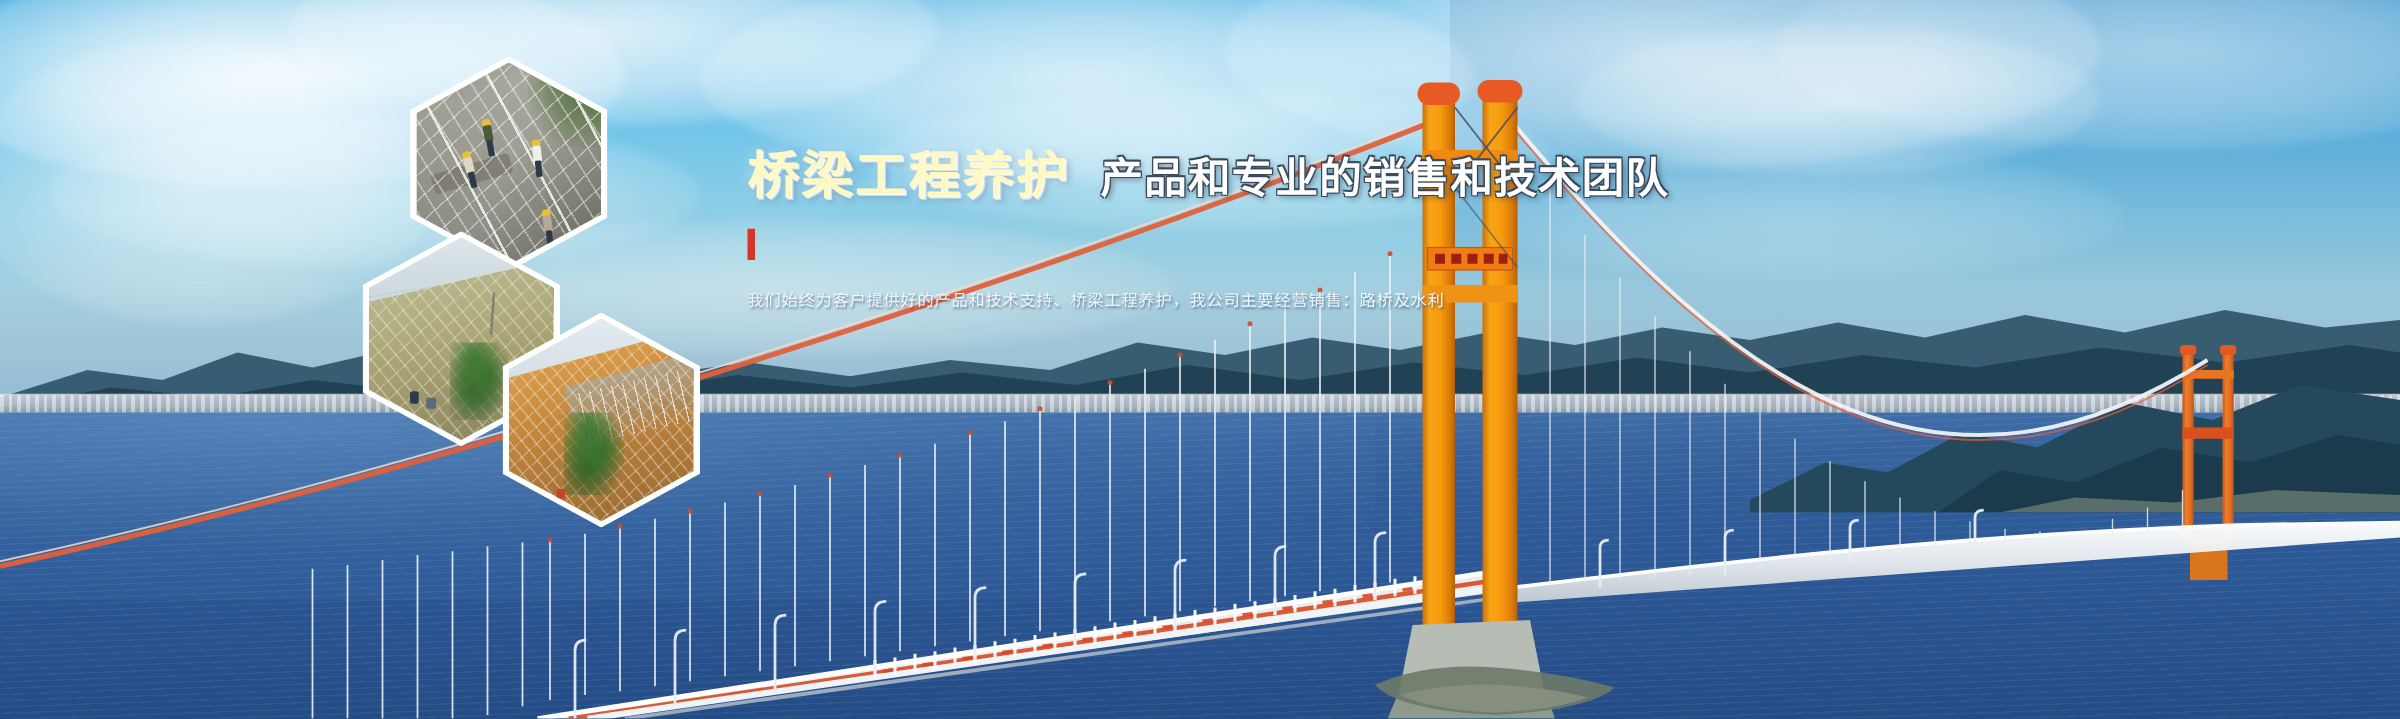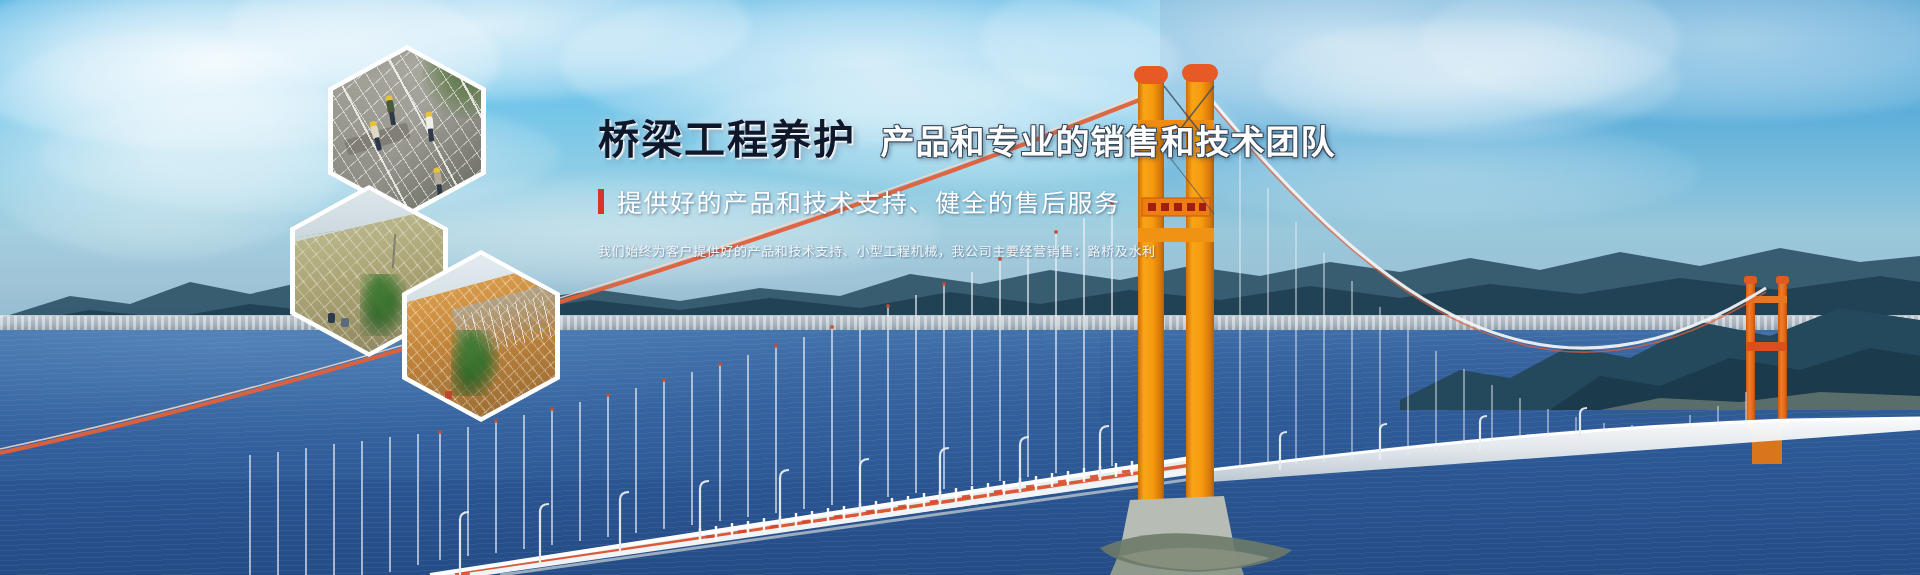--- a/index.html
+++ b/index.html
@@ -344,21 +344,21 @@
   }
 
   
   .textblock { position: absolute; left: 598px; top: 120px; width: 900px; }
 
   .headline { white-space: nowrap; line-height: 1; }
   .headline-main {
     font-size: 41px;
     font-weight: bold;
     letter-spacing: 2px;
-    color: #0f172a;
+    color: #fef9c3;
     text-shadow:
       1px 1px 0 rgba(255,255,255,0.85),
       2px 2px 0 rgba(255,255,255,0.55),
       0 0 10px rgba(255,255,255,0.45),
       3px 3px 6px rgba(16,40,90,0.35);
   }
   .headline-sub {
     font-size: 34px;
     font-weight: bold;
     letter-spacing: 1px;
@@ -733,22 +733,21 @@
 
   <div class="textblock">
 
     <div class="headline">
       <span class="headline-main">桥梁工程养护</span>
       <span class="headline-sub">产品和专业的销售和技术团队</span>
     </div>
 
     <div class="tagline">
       <span class="tagline-bar"></span>
-      <span class="tagline-text">提供好的产品和技术支持、健全的售后服务</span>
     </div>
 
     <div class="desc">
-      <div class="desc-line">我们始终为客户提供好的产品和技术支持、小型工程机械，我公司主要经营销售：路桥及水利</div>
+      <div class="desc-line">我们始终为客户提供好的产品和技术支持、桥梁工程养护，我公司主要经营销售：路桥及水利</div>
     </div>
 
   </div>
 
 </div>
 
 </body></html>

